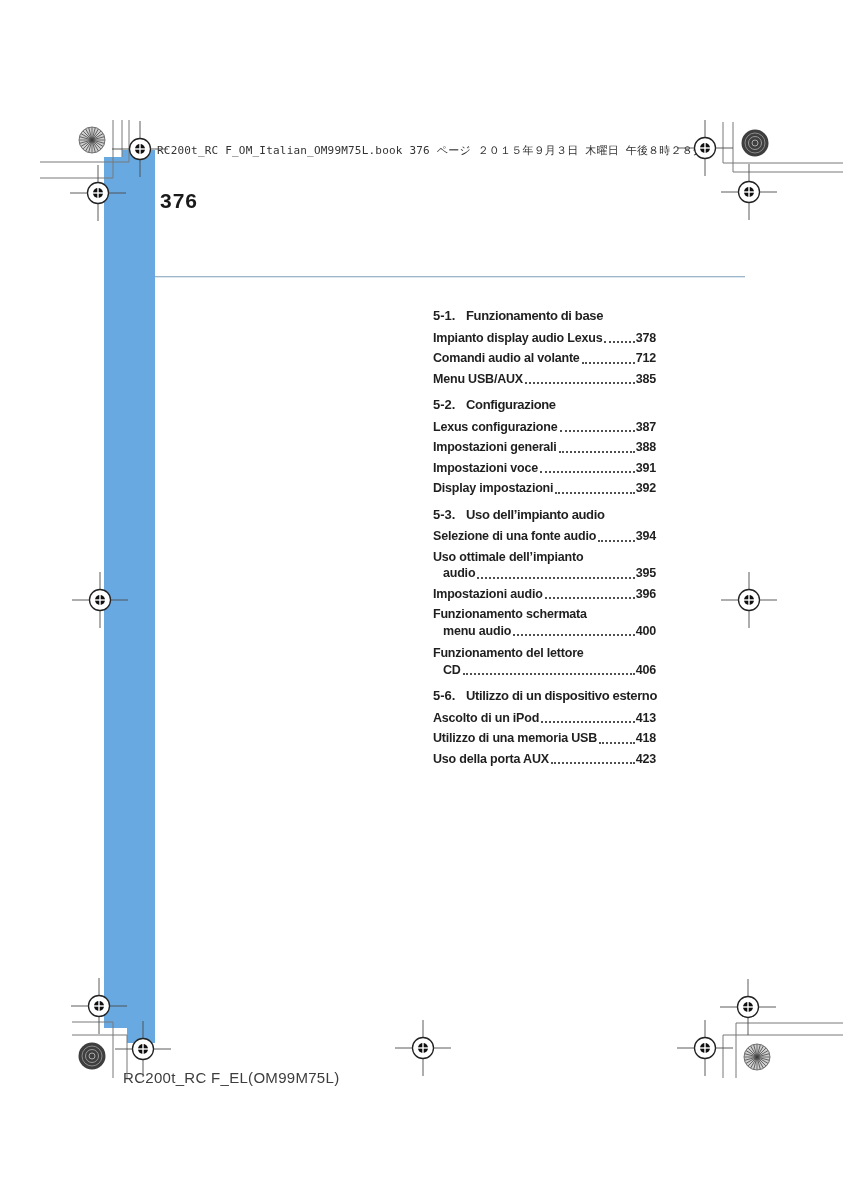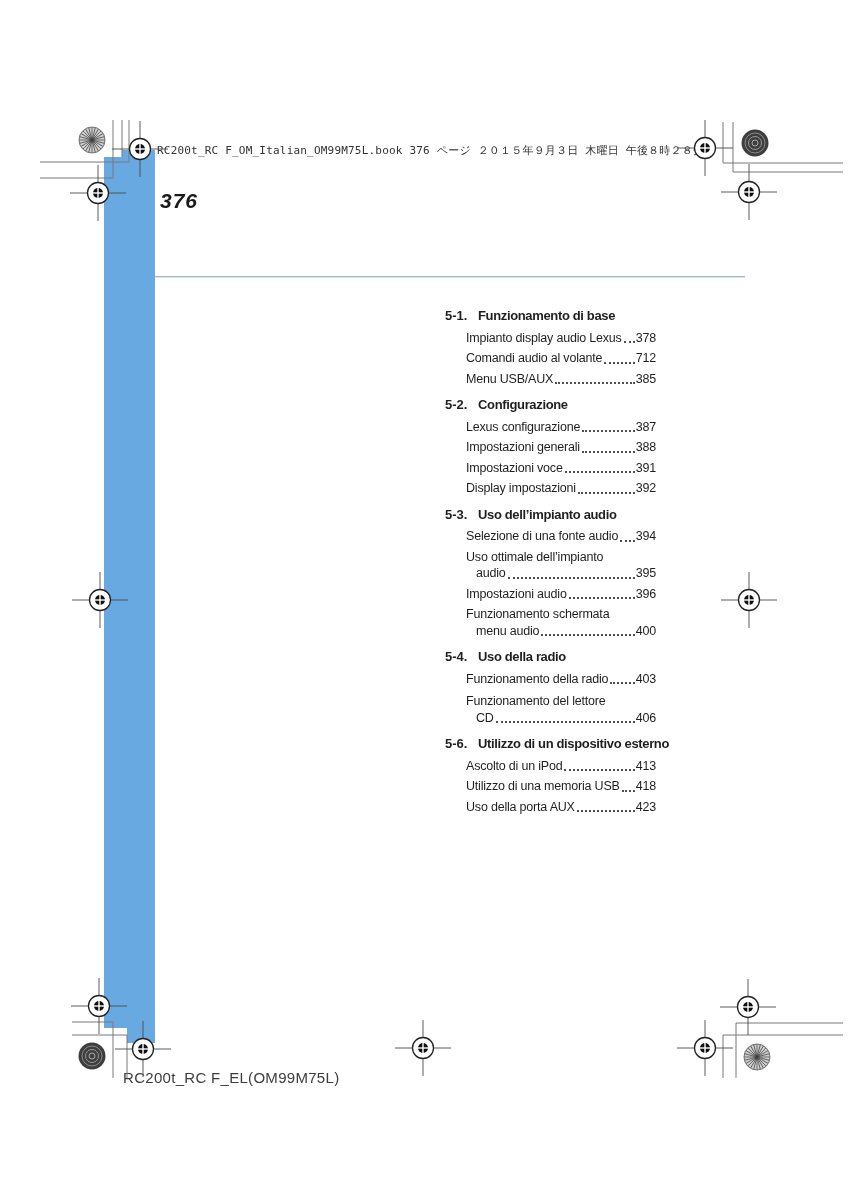--- a/index.html
+++ b/index.html
@@ -13,38 +13,38 @@
   .notch-top{left:104px;top:150px;width:18px;height:7px;}
   .notch-bottom{left:104px;top:1028px;width:23px;height:15px;}
   
   .header-text{
     position:absolute;left:157px;top:143px;white-space:nowrap;
     font-family:"DejaVu Sans Mono","Liberation Mono",monospace;
     font-size:11px;color:#333;letter-spacing:.2px;
   }
   .page-number{
     position:absolute;left:160px;top:189px;font-size:21px;font-weight:bold;
-    color:#1a1a1a;letter-spacing:1px;font-style:italic;
+    color:#1a1a1a;letter-spacing:1px;
   }
   .rule{
     position:absolute;left:155px;top:276px;width:590px;height:1px;
     box-shadow:0 1px 0 rgba(159,182,201,.35);
   }
   .footer-text{
     position:absolute;left:123px;top:1069px;font-size:15px;color:#3d3d3d;
     letter-spacing:.3px;white-space:nowrap;
   }
   
   .toc{position:absolute;left:433px;top:308px;width:223px;}
   .toc-section{margin-bottom:6px;}
   .sec-head{display:flex;font-weight:bold;font-size:13px;line-height:16.5px;
-    margin:10px 12px 5px;letter-spacing:-.35px;white-space:nowrap;}
+    margin:10px 0 5px;letter-spacing:-.35px;white-space:nowrap;}
   .toc-section:first-child .sec-head{margin-top:0;}
   .sec-num{width:33px;flex:none;letter-spacing:0;}
-  .entries{margin-left:33px;}
+  .entries{font-weight:bold;}
   .toc-entry{font-size:12.5px;margin-bottom:4px;}
   .erow{display:flex;align-items:flex-end;line-height:16.5px;letter-spacing:-.2px;}
   .eline1{line-height:16.5px;letter-spacing:-.2px;white-space:nowrap;}
   .eindent{padding-left:10px;}
   .elabel{flex:none;white-space:nowrap;}
   .leader{flex:1;min-width:6px;border-bottom:2px dotted #4f4f4f;margin:0 1px 3px 2px;}
   .epage{flex:none;}
   
   .marks{position:absolute;left:0;top:0;pointer-events:none;}
 </style>
@@ -162,37 +162,20 @@
               <span class="leader"></span>
               <span class="epage">396</span>
             </div>
           </div>
           <div class="toc-entry">
             <div class="eline1">Funzionamento schermata</div>
             <div class="erow eindent">
               <span class="elabel">menu audio</span>
               <span class="leader"></span>
               <span class="epage">400</span>
-            </div>
-          </div>
-        </div>
-      </div>
-      <div class="toc-section">
-        <div class="sec-head">
-          <span class="sec-num">5-4.</span>
-          <span>
-            <div>Uso della radio</div>
-          </span>
-        </div>
-        <div class="entries">
-          <div class="toc-entry">
-            <div class="erow">
-              <span class="elabel">Funzionamento della radio</span>
-              <span class="leader"></span>
-              <span class="epage">403</span>
             </div>
           </div>
         </div>
       </div>
       <div class="toc-section">
         <div class="entries">
           <div class="toc-entry">
             <div class="eline1">Funzionamento del lettore</div>
             <div class="erow eindent">
               <span class="elabel">CD</span>

